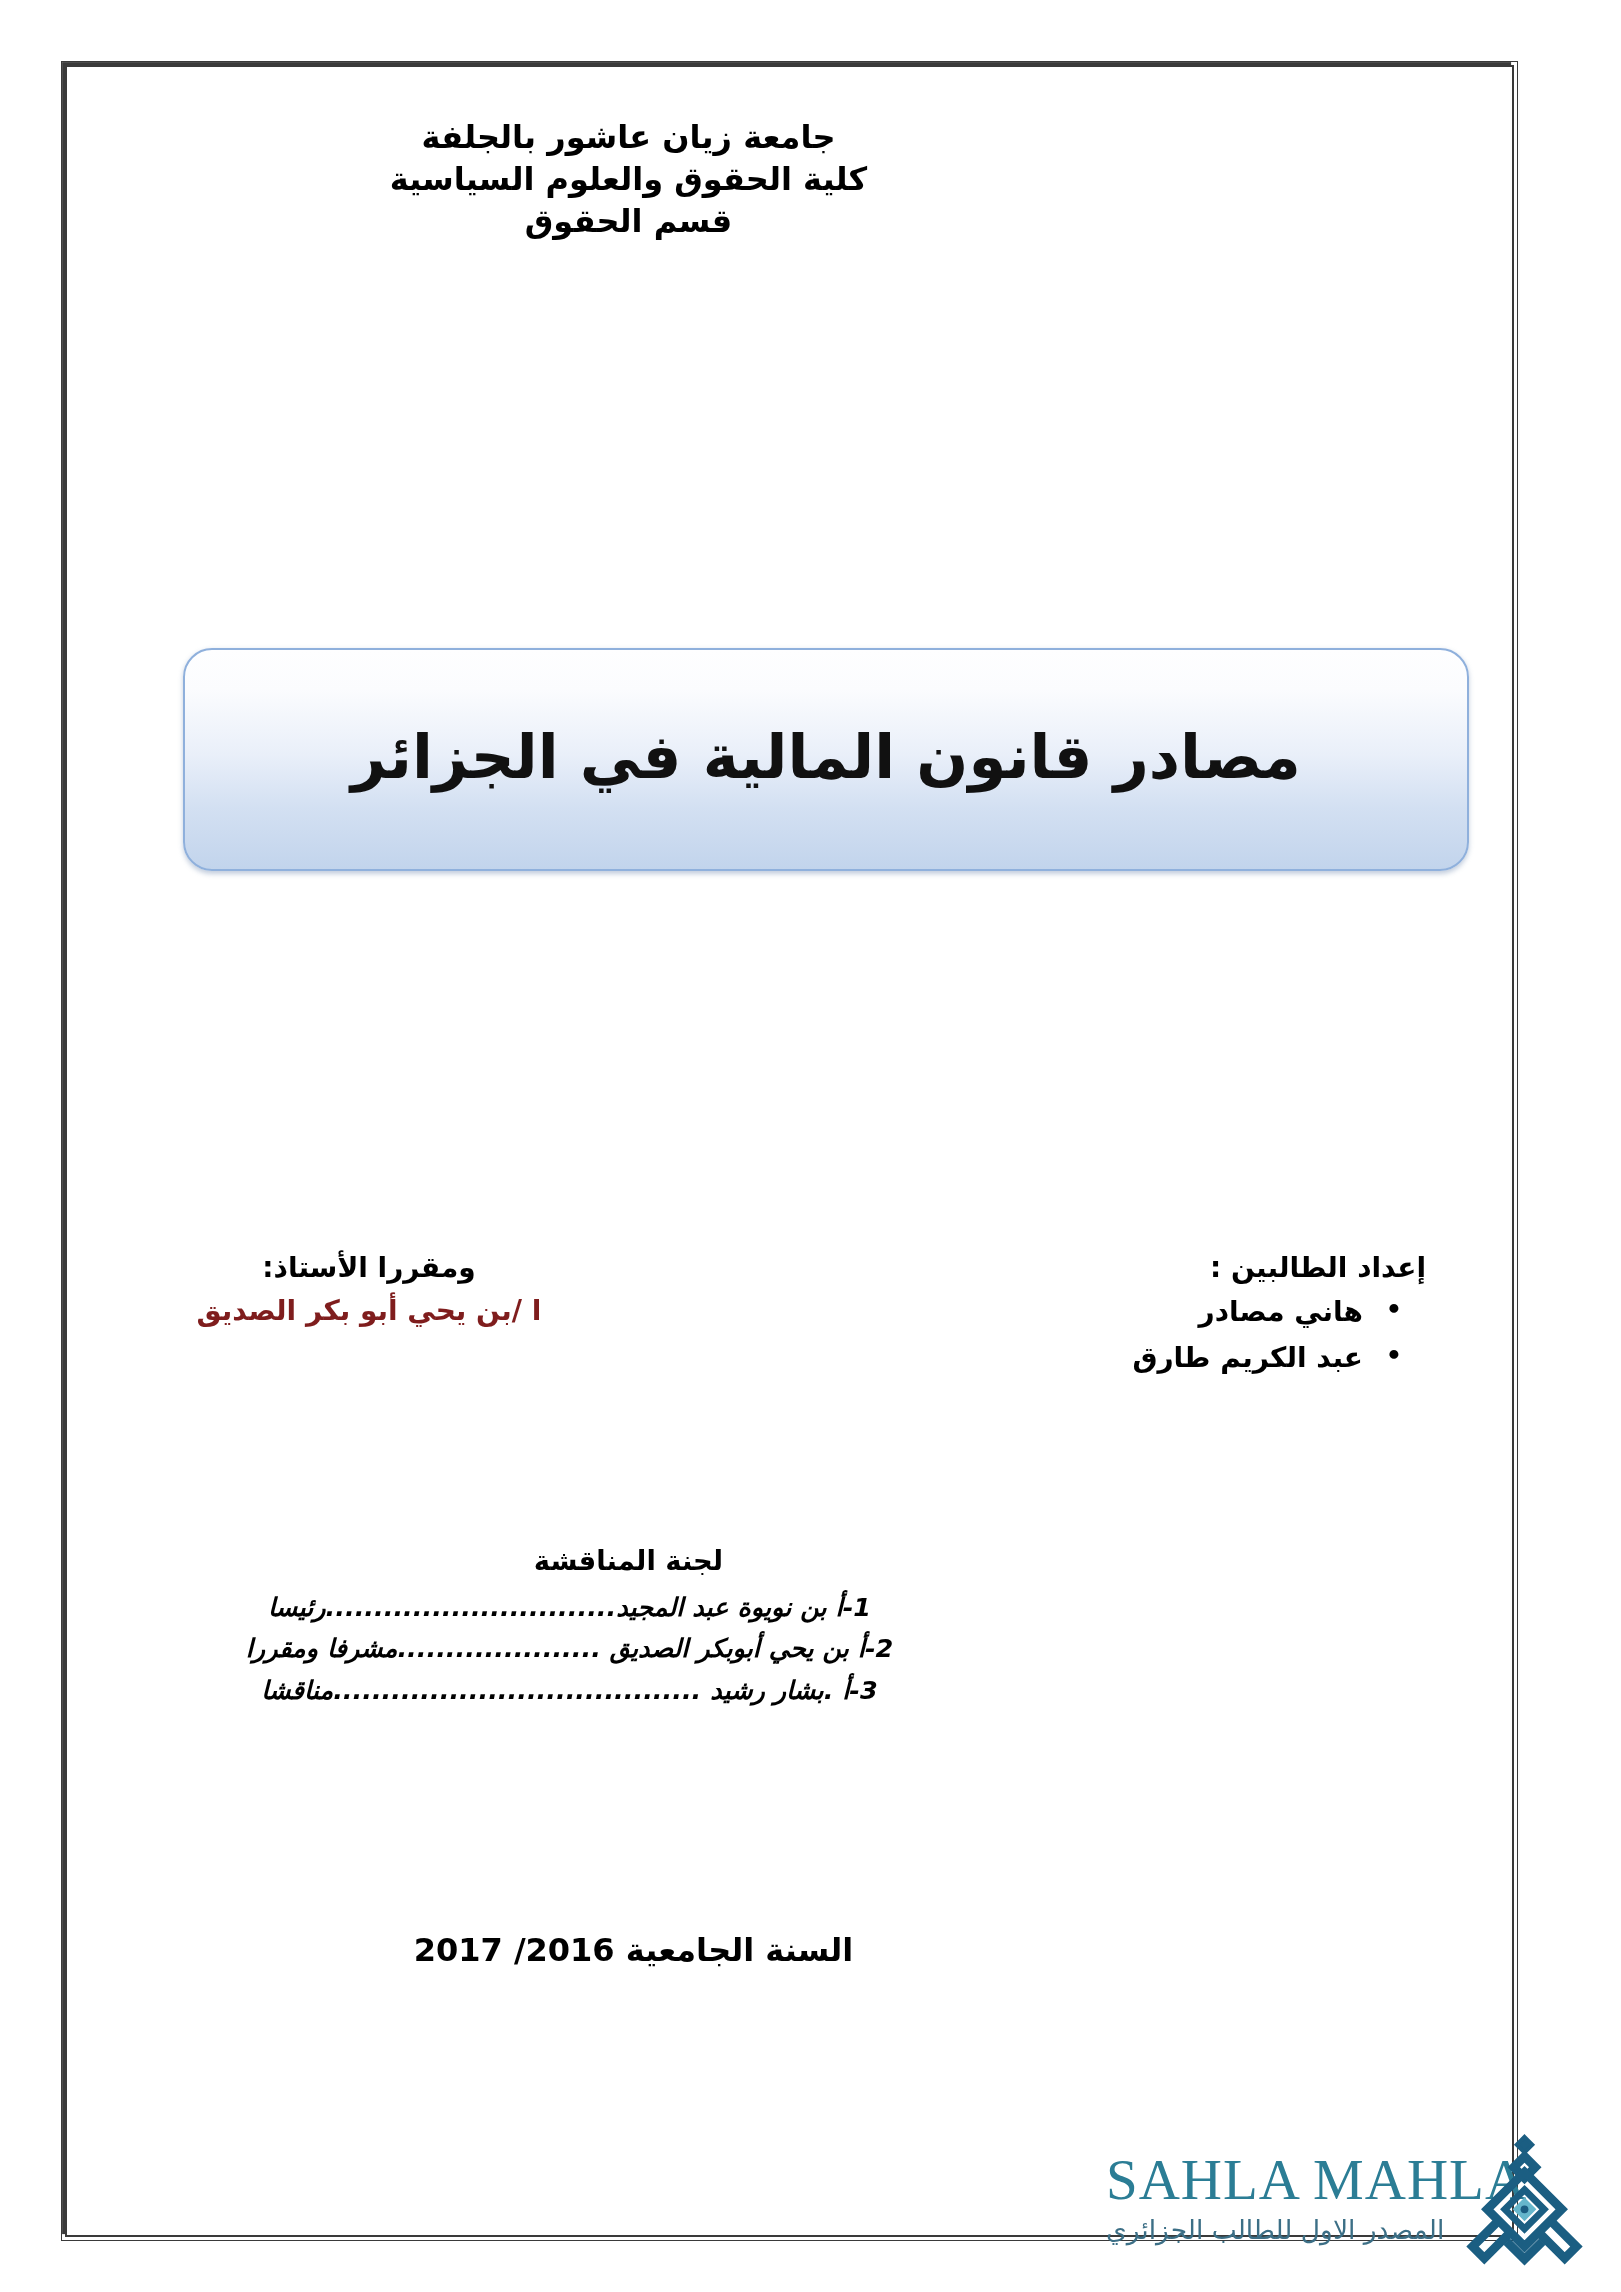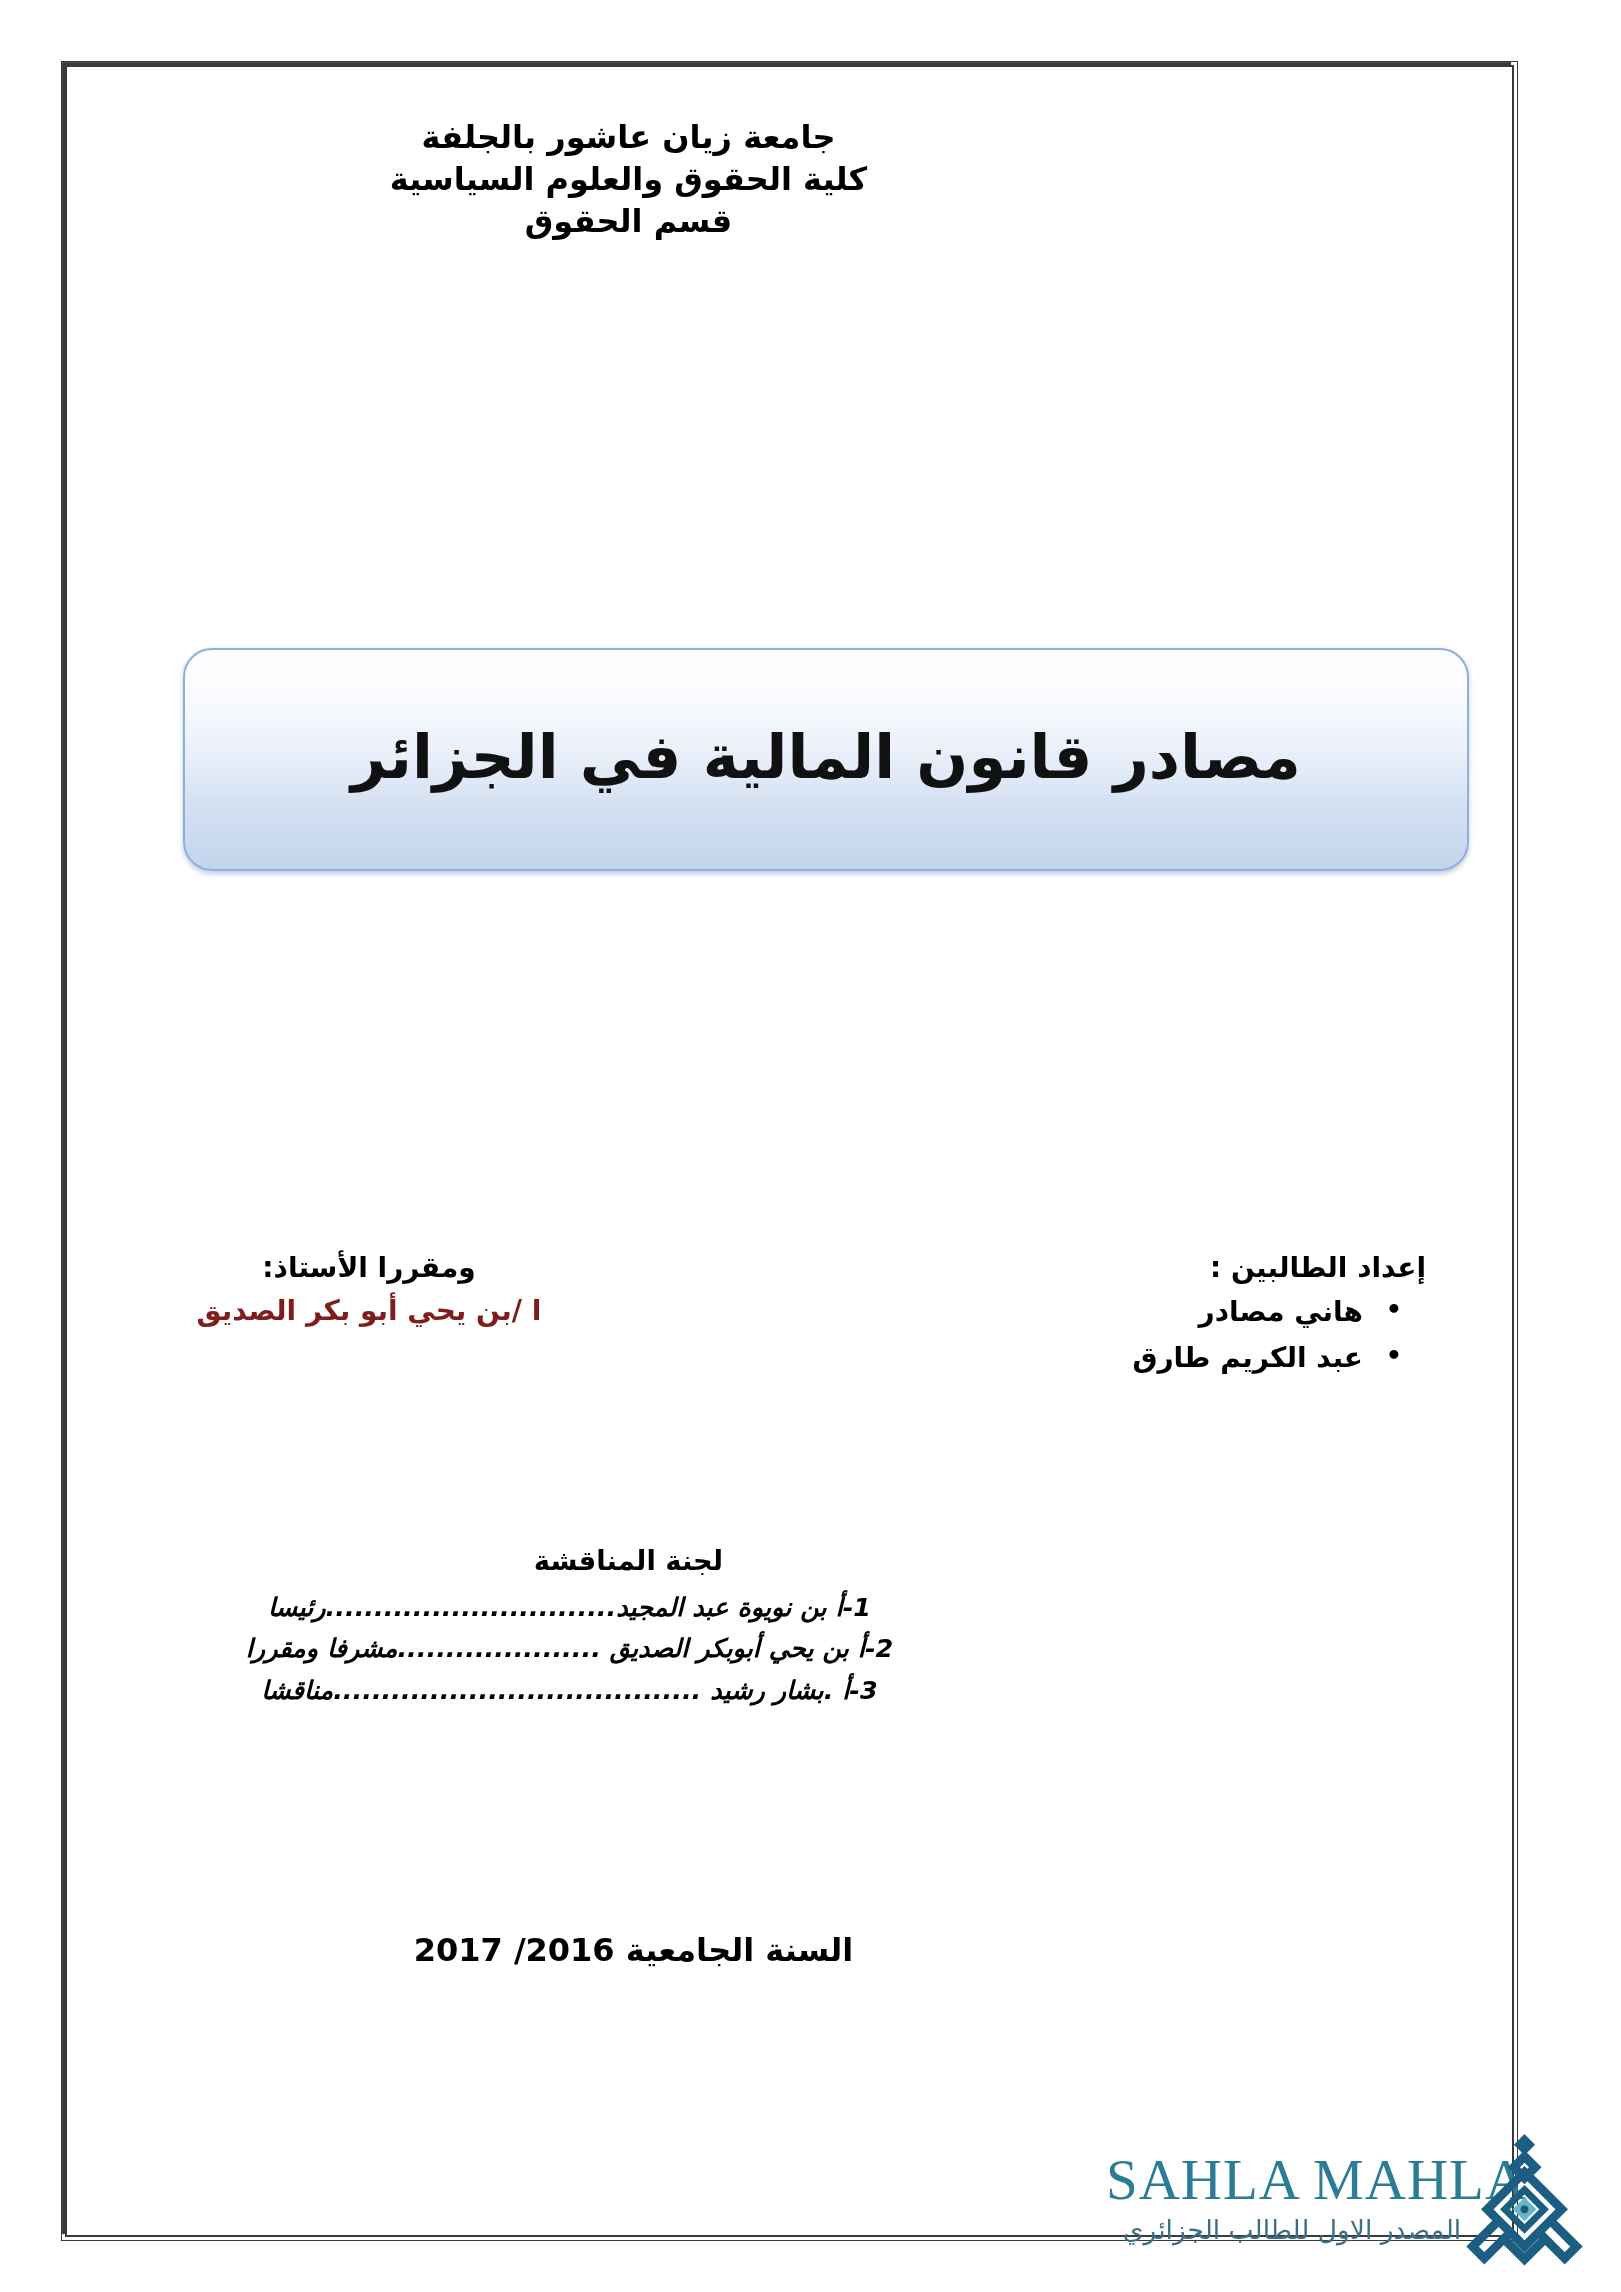--- a/index.html
+++ b/index.html
@@ -228,21 +228,21 @@
     letter-spacing: 1px;
     color: #2b7d95;
     line-height: 1;
     white-space: nowrap;
   }
   .wm-tagline {
     position: absolute;
     left: 0;
     top: 84px;
     width: 372px;
-    text-align: center;
+    text-align: left;
     direction: rtl;
     font-family: "DejaVu Sans", "Liberation Sans", sans-serif;
     font-size: 26.5px;
     color: #3c6f86;
     line-height: 1;
     white-space: nowrap;
   }
   .wm-logo {
     position: absolute;
     left: 345px;

